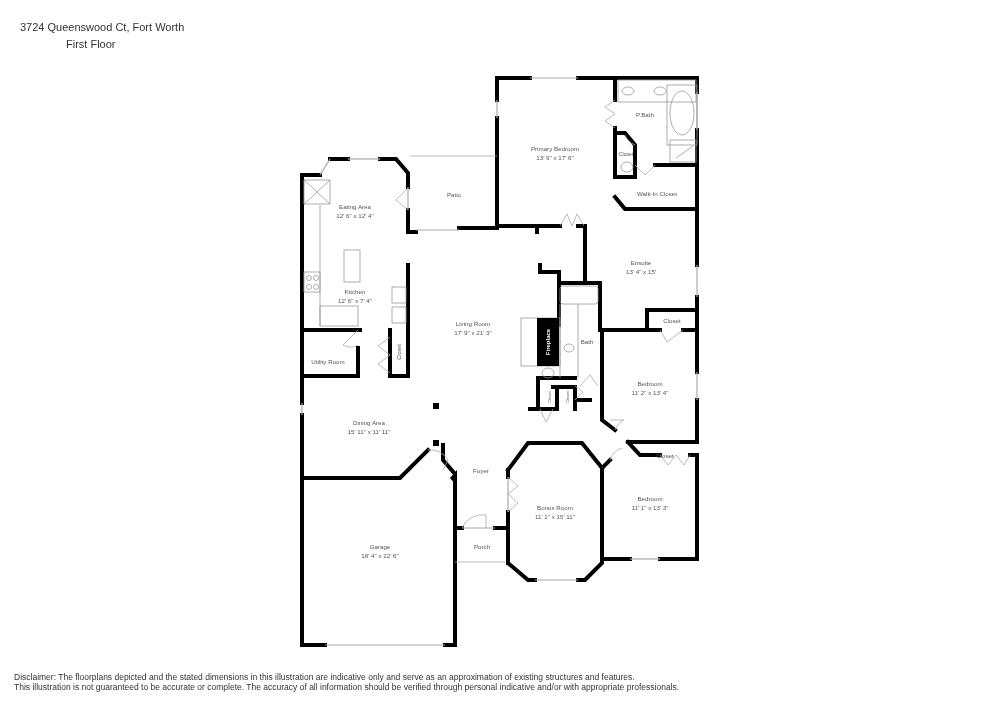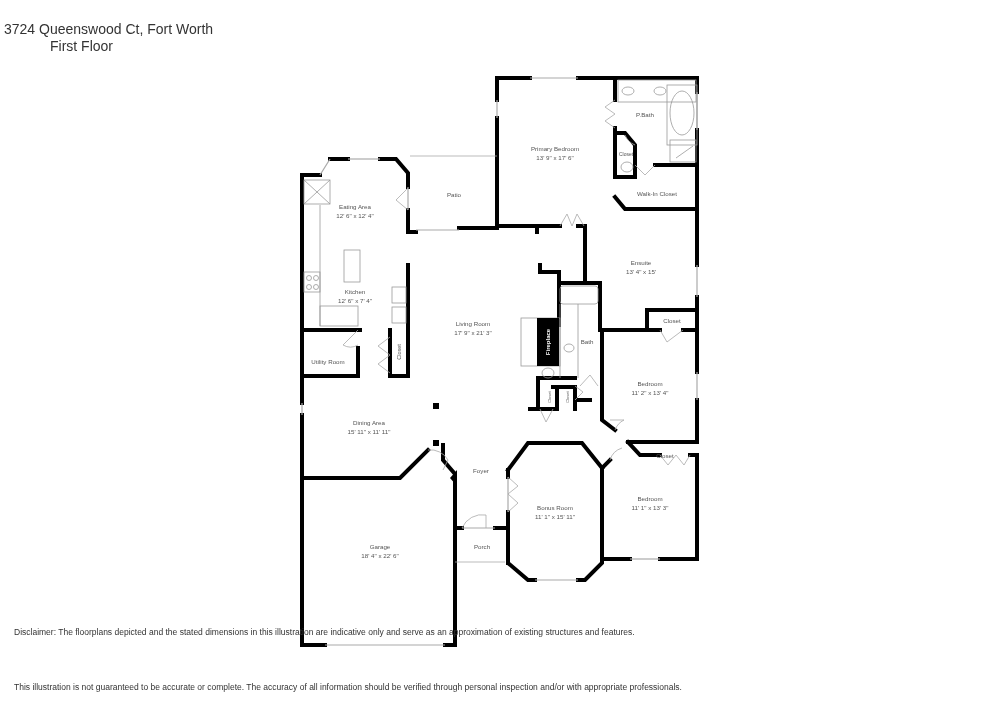--- a/index.html
+++ b/index.html
@@ -1,18 +1,18 @@
 <!DOCTYPE html>
 <html><head>
   <meta charset="utf-8">
   <style>
     html, body { margin: 0; padding: 0; background: #ffffff; }
     body { width: 1000px; height: 707px; position: relative; overflow: hidden;
            font-family: "Liberation Sans", sans-serif; color: #333; }
-    .hdr { position: absolute; left: 4px; font-size: 14px; color: #333; }
+    .hdr { position: absolute; left: 20px; font-size: 11px; color: #333; }
     .disc { position: absolute; left: 14px; font-size: 8.5px; color: #333; white-space: nowrap; }
     svg.plan { position: absolute; left: 0; top: 0; }
     .room-label { position: absolute; text-align: center; font-size: 6.2px; color: #555; line-height: 9px; transform: translate(-50%, -50%); white-space: nowrap; }
     .room-label .dim { display: block; }
     .fp-label { position: absolute; font-size: 6px; color: #fff; font-weight: bold; transform: translate(-50%,-50%) rotate(-90deg); white-space: nowrap; }
     .small-label { position: absolute; font-size: 5px; color: #555; transform: translate(-50%,-50%); white-space: nowrap; }
     .vert-label { position: absolute; font-size: 5.5px; color: #555; transform: translate(-50%,-50%) rotate(-90deg); white-space: nowrap; }
   </style>
 </head>
 <body>
@@ -224,14 +224,14 @@
   <span class="dim">18' 4" x 22' 6"</span>
 </div>
 <div class="room-label" style="left:482px; top:546px;">
   <span>Porch</span>
 </div>
 <div class="room-label" style="left:555px; top:512px;">
   <span>Bonus Room</span>
   <span class="dim">11' 1" x 15' 11"</span>
 </div>
 
-<div class="disc" style="top:627px;">Disclaimer: The floorplans depicted and the stated dimensions in this illustration are indicative only and serve as an approximation of existing structures and features.</div>
-<div class="disc" style="top:682px;">This illustration is not guaranteed to be accurate or complete. The accuracy of all information should be verified through personal inspection and/or with appropriate professionals.</div>
+<div class="disc" style="top:672px;">Disclaimer: The floorplans depicted and the stated dimensions in this illustration are indicative only and serve as an approximation of existing structures and features.</div>
+<div class="disc" style="top:682px;">This illustration is not guaranteed to be accurate or complete. The accuracy of all information should be verified through personal indicative and/or with appropriate professionals.</div>
 
 </body></html>

